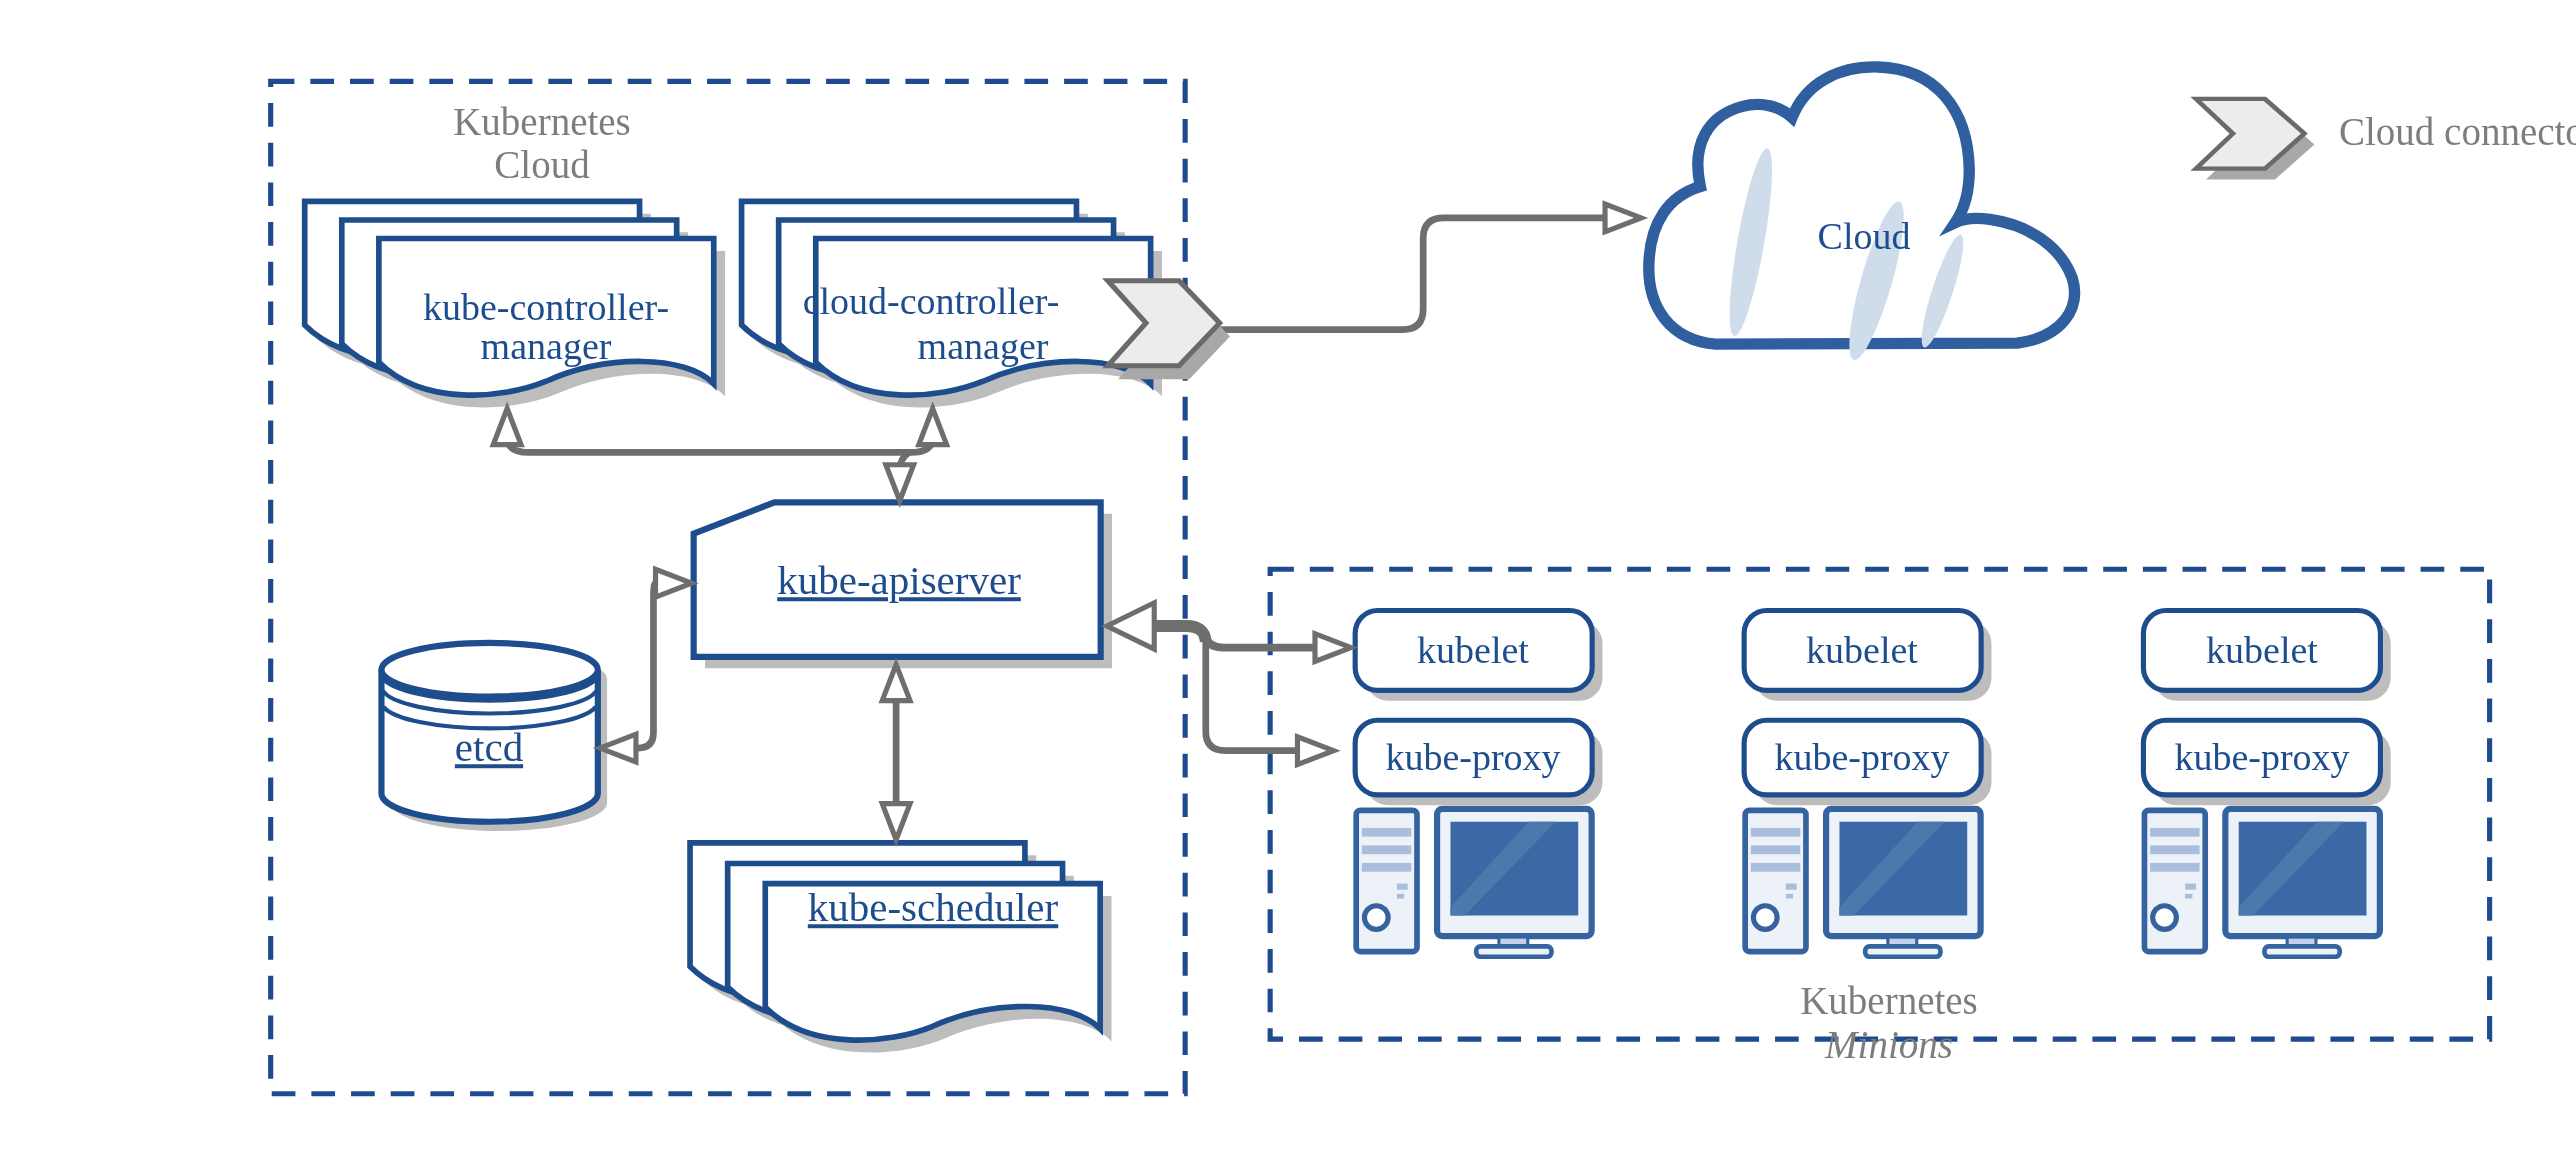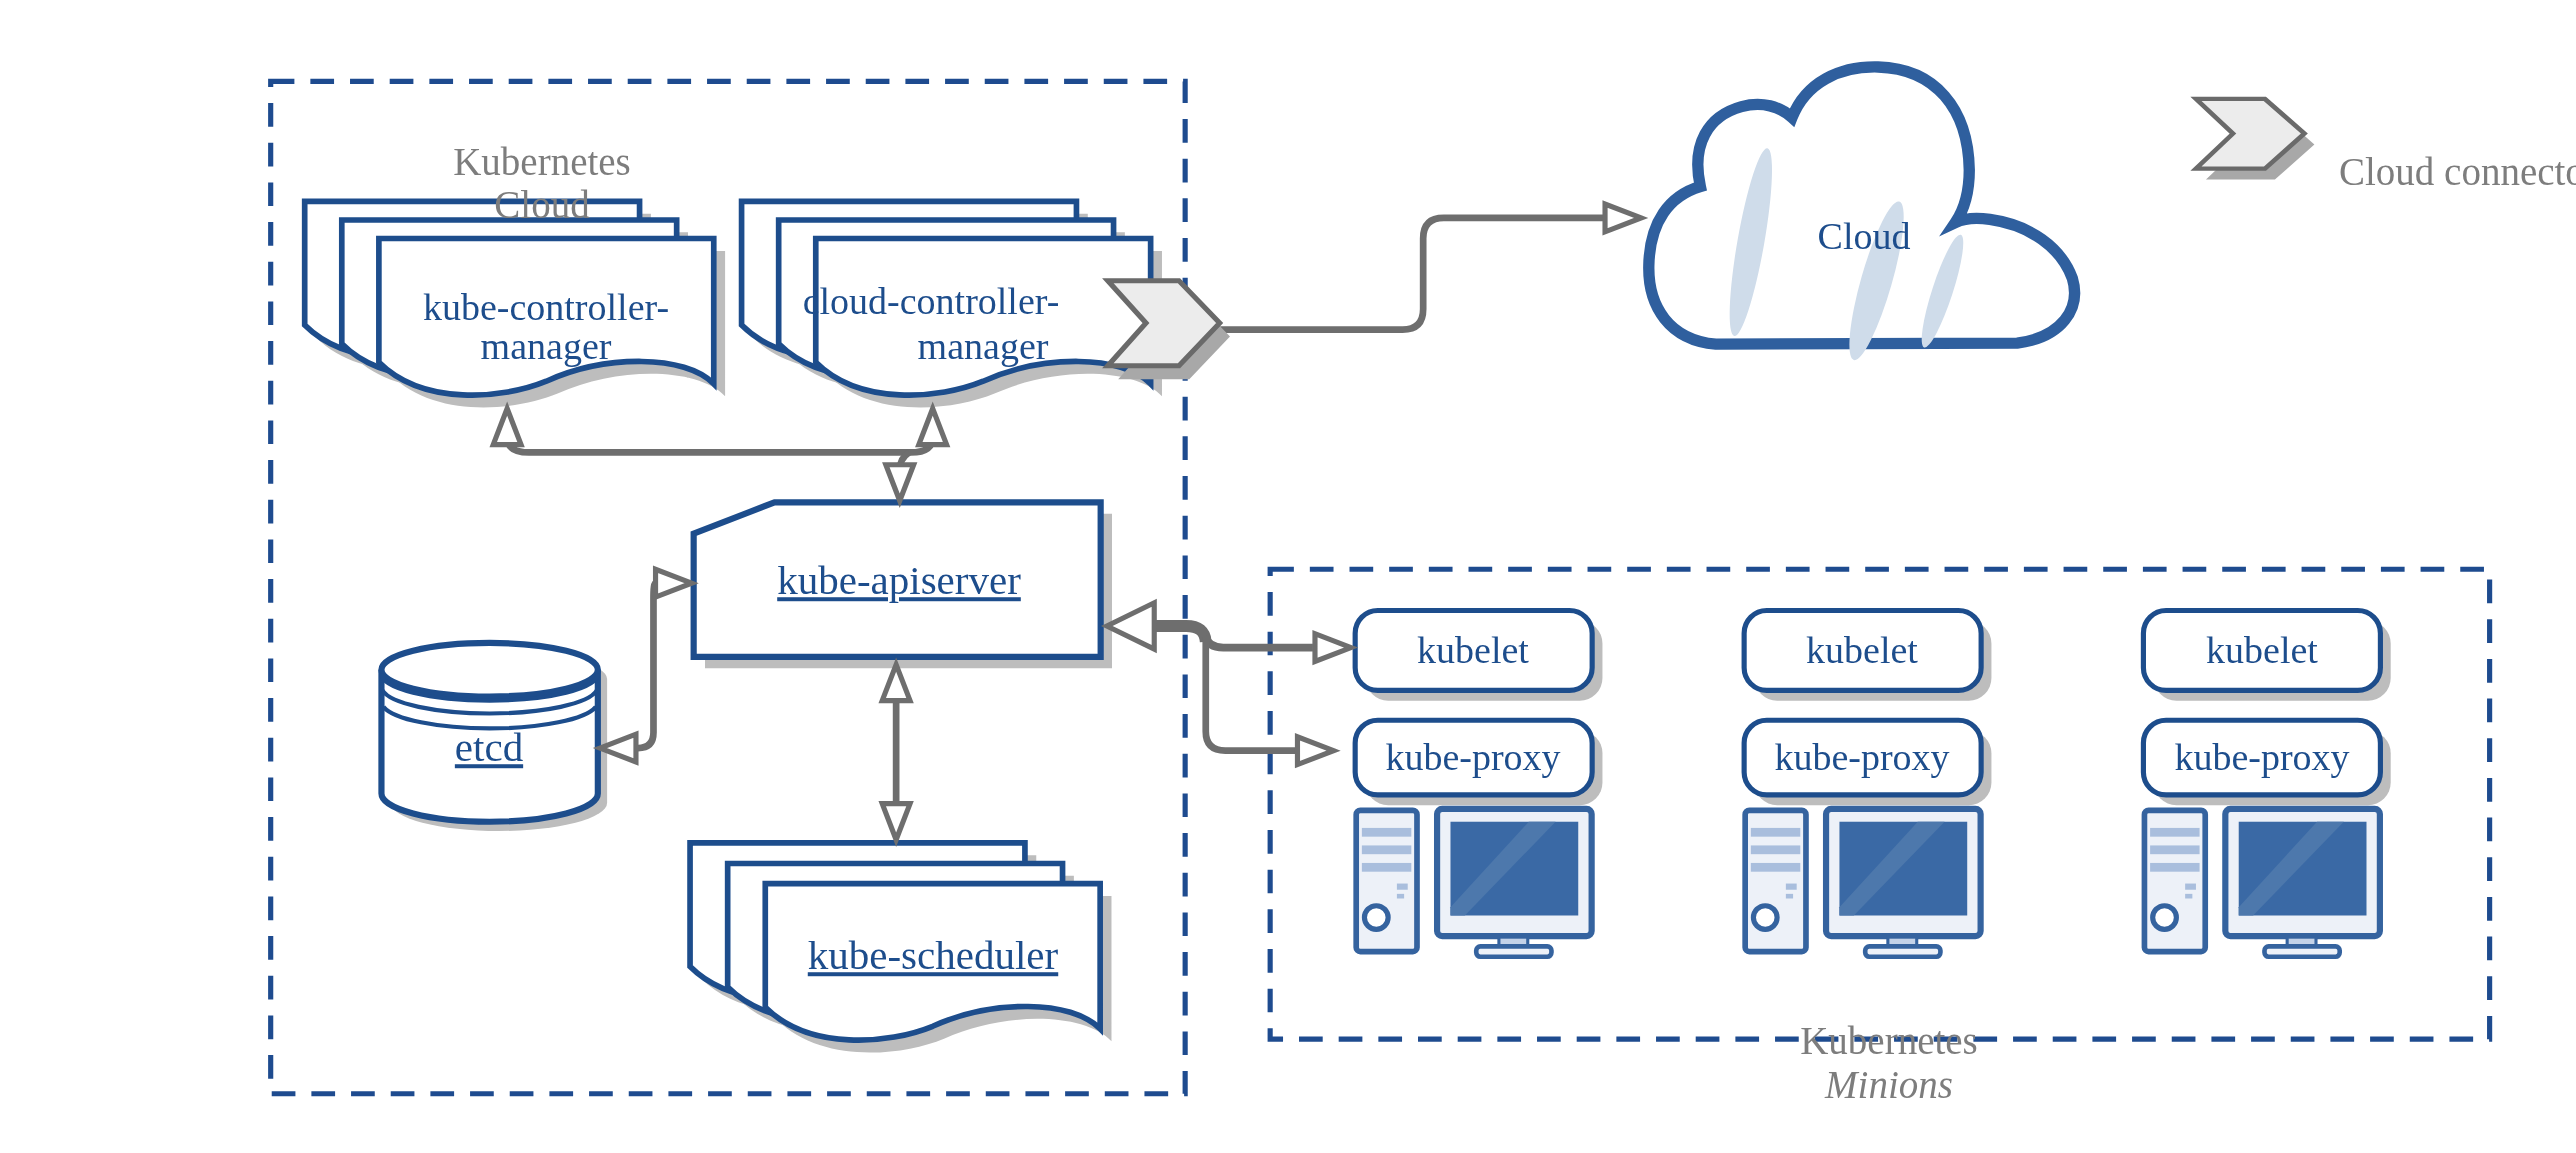--- a/index.html
+++ b/index.html
@@ -27,21 +27,21 @@
   .canvas > svg{position:absolute;left:0;top:0;}
   .lbl{
     position:absolute;
     transform:translate(-50%,-50%);
     white-space:nowrap;
     text-align:center;
     line-height:1.16;
   }
   .lbl.blue{color:var(--box-blue);font-size:38px;}
   .lbl.blue.big{font-size:41px;text-decoration:underline;}
-  .lbl.gray{color:var(--label-gray);font-size:39px;margin-top:40px;}
+  .lbl.gray{color:var(--label-gray);font-size:39px;}
   .lbl.gray.legend{transform:translate(0,-50%);}
 </style>
 </head>
 <body>
 
 <div class="canvas">
 
 <svg width="2665" height="1153" viewBox="0 0 5172 2238">
   <defs>
     <g id="computer">
@@ -190,21 +190,21 @@
 <div class="lbl blue" style="left:546px;top:301px;margin-top:6px;">kube-controller-</div>
 <div class="lbl blue" style="left:546px;top:346px;">manager</div>
 
 <div class="lbl blue" style="left:931px;top:301px;">cloud-controller-</div>
 <div class="lbl blue" style="left:983px;top:346px;">manager</div>
 
 <div class="lbl blue big" style="left:899px;top:581px;">kube-apiserver</div>
 
 <div class="lbl blue big" style="left:489px;top:748px;text-align:right;">etcd</div>
 
-<div class="lbl blue big" style="left:933px;top:956px;">kube-scheduler</div>
+<div class="lbl blue big" style="left:933px;top:908px;">kube-scheduler</div>
 
 <div class="lbl blue" style="left:1864px;top:236px;">Cloud</div>
 
 <div class="lbl gray legend" style="left:2339px;top:132px;">Cloud connector</div>
 
 <div class="lbl blue" style="left:1473px;top:650px;">kubelet</div>
 <div class="lbl blue" style="left:1862px;top:650px;">kubelet</div>
 <div class="lbl blue" style="left:2262px;top:650px;">kubelet</div>
 
 <div class="lbl blue" style="left:1473px;top:757px;">kube-proxy</div>

